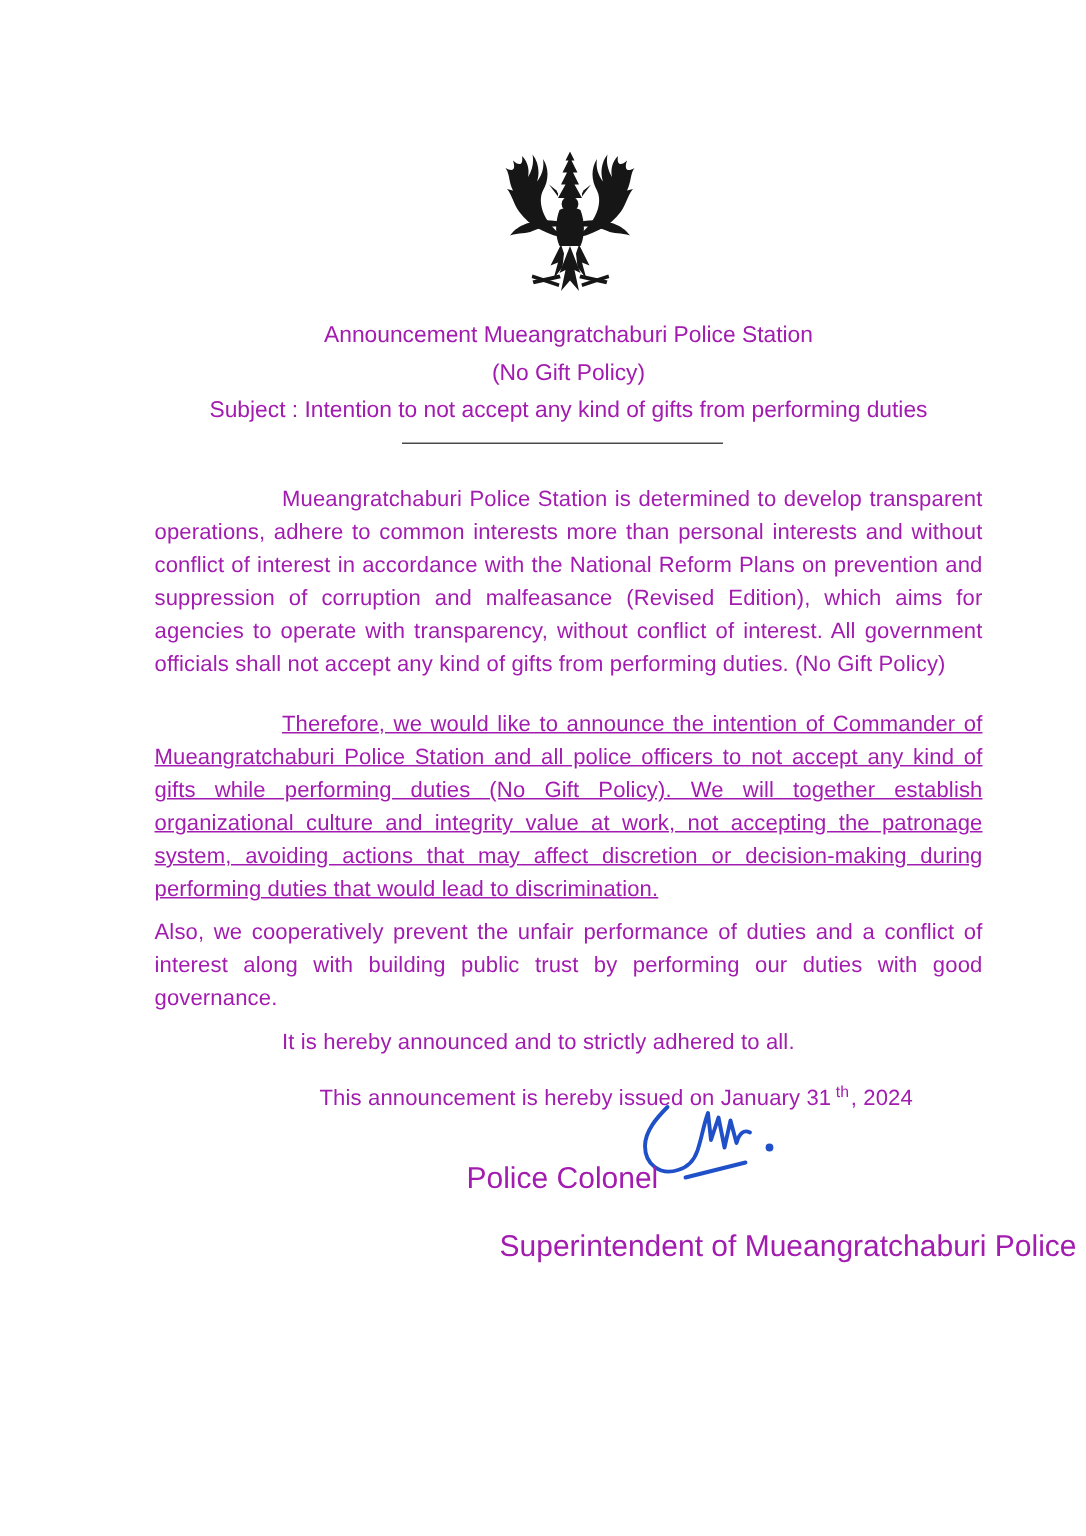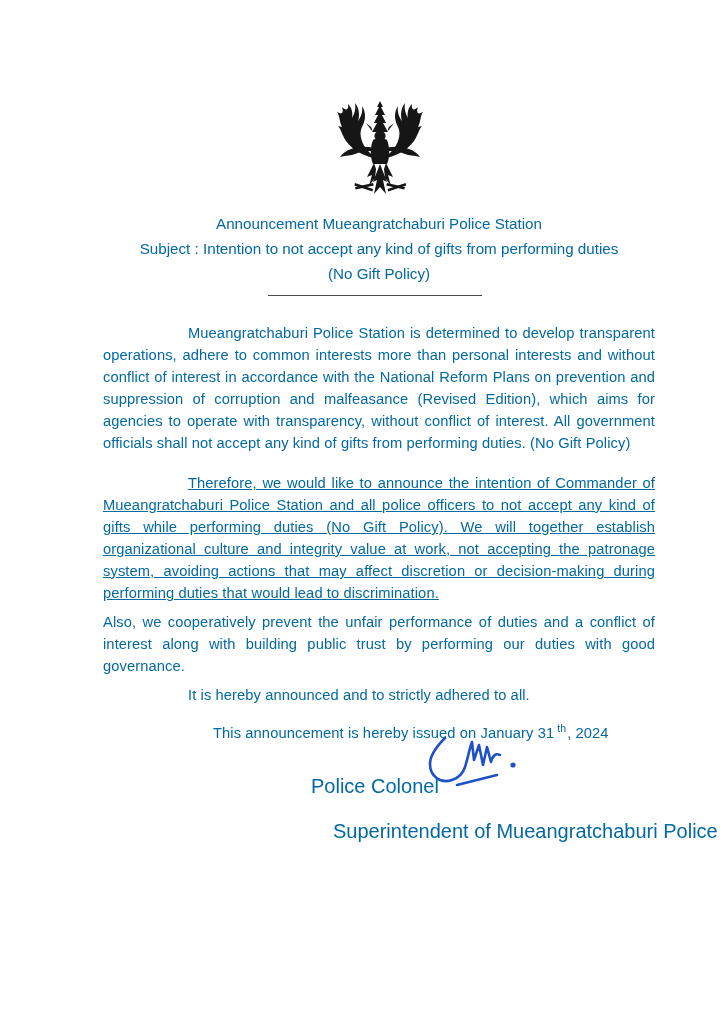--- a/index.html
+++ b/index.html
@@ -3,21 +3,21 @@
 <meta charset="utf-8">
 <style>
   html, body { margin: 0; padding: 0; background: #ffffff; }
   .page {
     position: relative;
     width: 724px;
     height: 1024px;
     background: #ffffff;
     overflow: hidden;
     font-family: "Liberation Sans", sans-serif;
-    color: #0369a1;
+    color: #a21caf;
   }
   .emblem {
     position: absolute;
     top: 101px;
     left: 327px;
     width: 106px;
     height: 100px;
   }
   .titles {
     position: absolute;
@@ -99,22 +99,22 @@
 
       <path d="M28 86 L46 82 L46.8 84.5 L28.8 88.5 Z"></path>
       <path d="M28 82 L46 88 L45.4 90.4 L27.4 84.4 Z"></path>
       <path d="M60 82 L78 86 L77.2 88.5 L59.2 84.5 Z"></path>
       <path d="M60.6 88 L78.6 82 L79.2 84.4 L61.2 90.4 Z"></path>
     </g>
   </svg>
 
   <div class="titles">
     <div class="t-line">Announcement Mueangratchaburi Police Station</div>
+    <div class="t-line">(No Gift Policy)</div>
     <div class="t-line">Subject : Intention to not accept any kind of gifts from performing duties</div>
-    <div class="t-line">(No Gift Policy)</div>
   </div>
 
   <div class="divider"></div>
 
   <div class="bodytext">
     <p class="p-indent p1">Mueangratchaburi Police Station is determined to develop transparent operations, adhere to common interests more than personal interests and without conflict of interest in accordance with the National Reform Plans on prevention and suppression of corruption and malfeasance (Revised Edition), which aims for agencies to operate with transparency, without conflict of interest. All government officials shall not accept any kind of gifts from performing duties. (No Gift Policy)</p>
     <p class="p-indent p2">Therefore, we would like to announce the intention of Commander of Mueangratchaburi Police Station and all police officers to not accept any kind of gifts while performing duties (No Gift Policy). We will together establish organizational culture and integrity value at work, not accepting the patronage system, avoiding actions that may affect discretion or decision-making during performing duties that would lead to discrimination.</p>
     <p class="p3">Also, we cooperatively prevent the unfair performance of duties and a conflict of interest along with building public trust by performing our duties with good governance.</p>
     <p class="closing">It is hereby announced and to strictly adhered to all.</p>
     <p class="dateline"><span>This announcement is hereby issued on January  31</span><sup>th</sup><span>, 2024</span></p>

